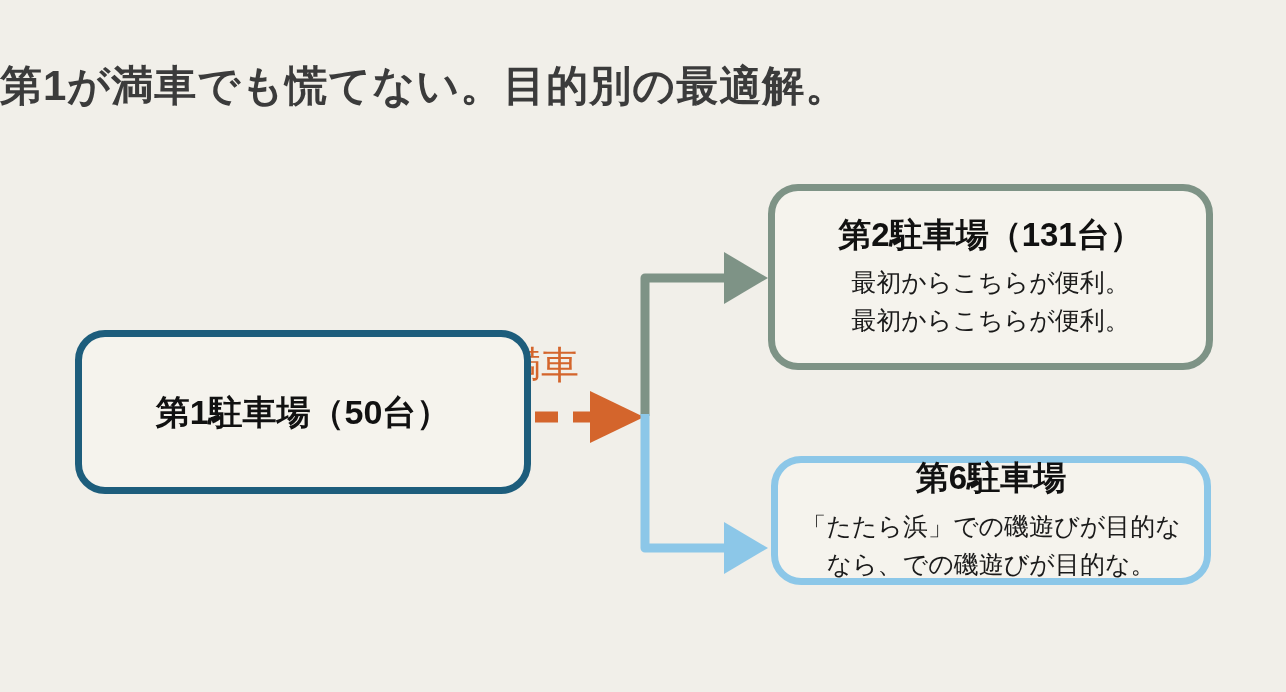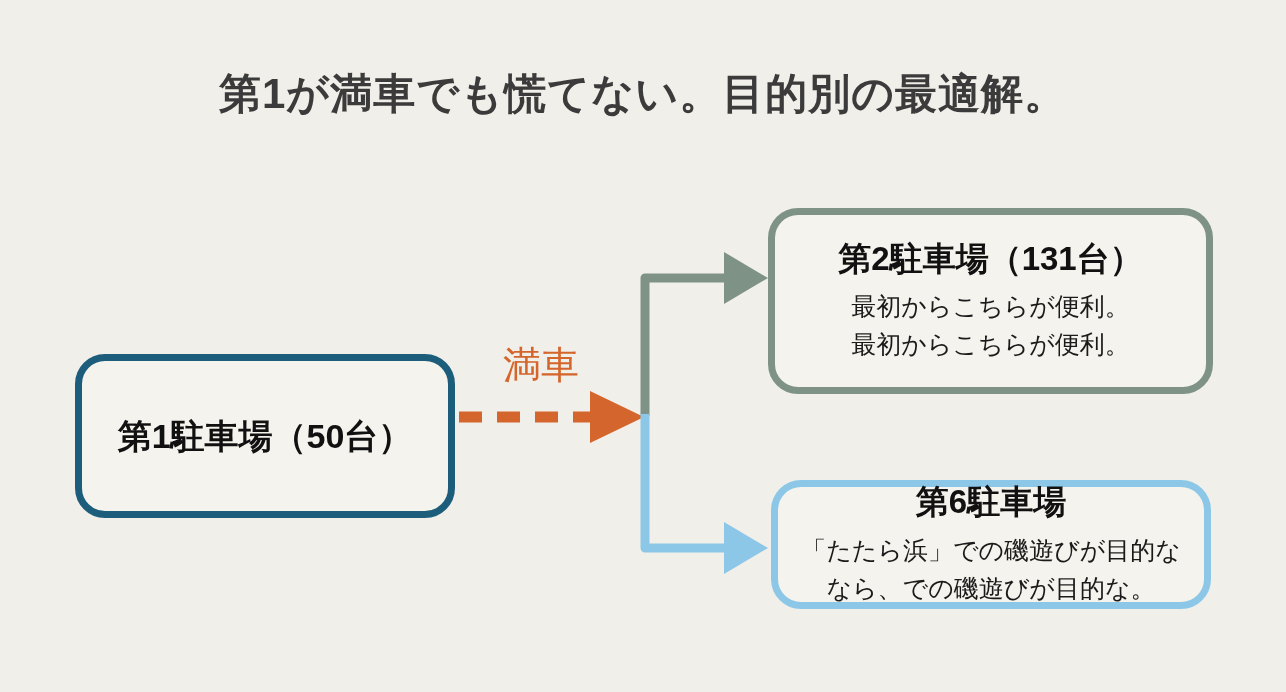--- a/index.html
+++ b/index.html
@@ -8,41 +8,40 @@
     background:#e8e6e0;
   }
   .canvas{
     position:relative;
     width:1286px;height:692px;
     background:#f1efe9;
     overflow:hidden;
   }
   .page-title{
     position:absolute;
-    left:0;top:66px;width:100%;
-    text-align:center;
+    left:0;top:58px;width:100%;
+    text-align:left;
     font-size:42px;font-weight:bold;
     letter-spacing:1px;
     color:#3b3b3b;
   }
   .connectors{
     position:absolute;left:0;top:0;width:1286px;height:692px;
   }
   .node{
     position:absolute;
     box-sizing:border-box;
     border-radius:30px;
     background:#f5f3ed;
     display:flex;flex-direction:column;
     align-items:center;justify-content:center;
     text-align:left;
-    margin-top:24px;
   }
   .node-lot1{
-    left:75px;top:330px;width:380px;height:164px;
+    left:75px;top:330px;width:456px;height:164px;
     border:7px solid #1d5d7c;
   }
   .node-lot2{
     left:768px;top:184px;width:445px;height:186px;
     border:7px solid #7e9386;
   }
   .node-lot6{
     left:771px;top:456px;width:440px;height:129px;
     border:7px solid #8cc7e8;
   }

